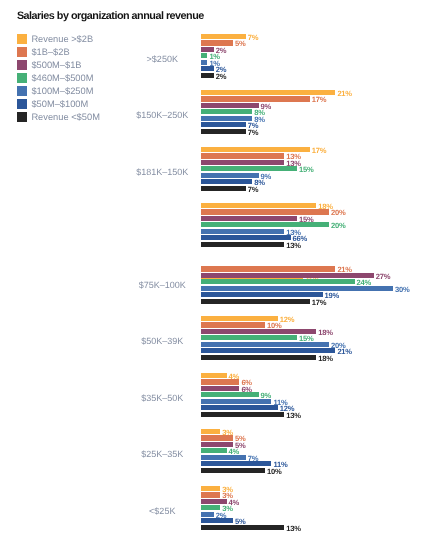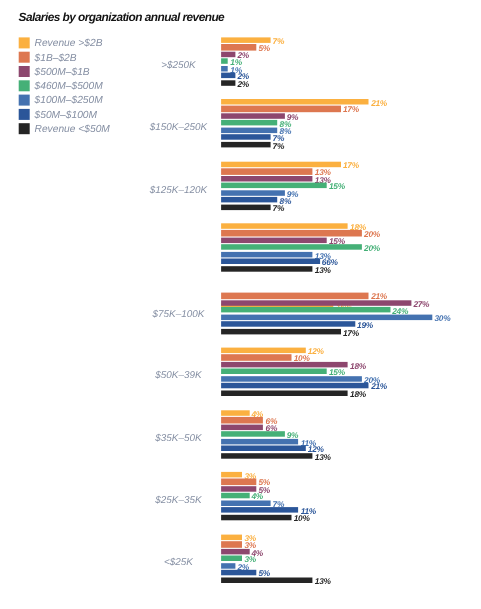--- a/index.html
+++ b/index.html
@@ -14,21 +14,20 @@
     overflow: hidden;
     font-family: "Liberation Sans", sans-serif;
     -webkit-font-smoothing: antialiased;
     text-rendering: geometricPrecision;
   }
   #page {
     position: relative;
     width: 437px;
     height: 434px;
     background: #ffffff;
-    font-style: italic;
   }
   
   #chart-title {
     position: absolute;
     left: 16.9px;
     top: 10.2px;
     font-size: 10.8px;
     line-height: 12px;
     font-weight: bold;
     color: #141414;
@@ -204,21 +203,21 @@
         <div class="bar-row" style="top: 32px; height: 5px; width: 84.8px;">
           <div class="bar" style="width: 44.8px; background: rgb(43, 86, 153);"></div>
           <span class="bar-value" style="left: 46.8px; color: rgb(43, 86, 153);">7%</span>
         </div>
         <div class="bar-row" style="top: 39px; height: 5px; width: 84.8px;">
           <div class="bar" style="width: 44.8px; background: rgb(37, 37, 37);"></div>
           <span class="bar-value" style="left: 46.8px; color: rgb(37, 37, 37);">7%</span>
         </div>
       </div>
       <div class="group" style="top: 147px; height: 43.68px;">
-        <div class="cat-label" style="top: 20.24px;">$125K–120K</div>
+        <div class="cat-label" style="top: 20.24px;">$181K–150K</div>
         <div class="bar-row" style="top: 0px; height: 5px; width: 148.8px;">
           <div class="bar" style="width: 108.8px; background: rgb(251, 176, 64);"></div>
           <span class="bar-value" style="left: 110.8px; color: rgb(251, 176, 64);">17%</span>
         </div>
         <div class="bar-row" style="top: 6px; height: 6px; width: 123.2px;">
           <div class="bar" style="width: 83.2px; background: rgb(221, 119, 80);"></div>
           <span class="bar-value" style="left: 85.2px; color: rgb(221, 119, 80);">13%</span>
         </div>
         <div class="bar-row" style="top: 13px; height: 5px; width: 123.2px;">
           <div class="bar" style="width: 83.2px; background: rgb(141, 71, 110);"></div>

